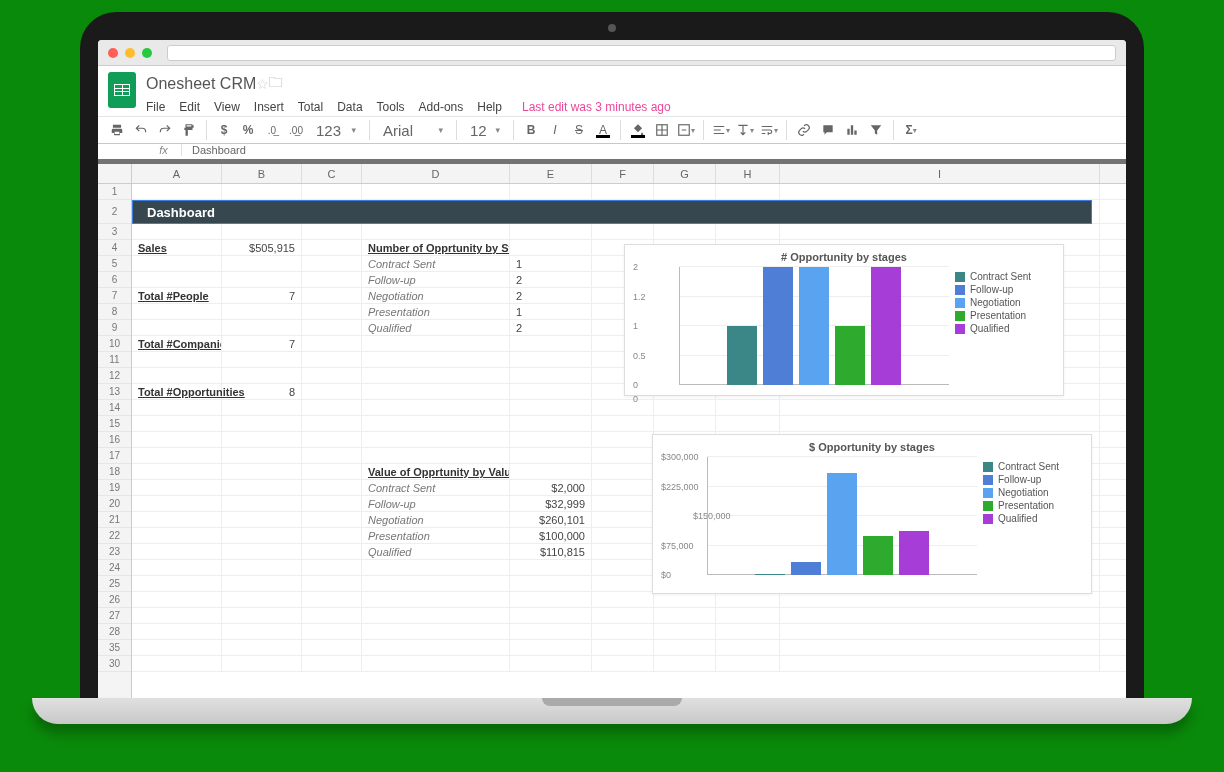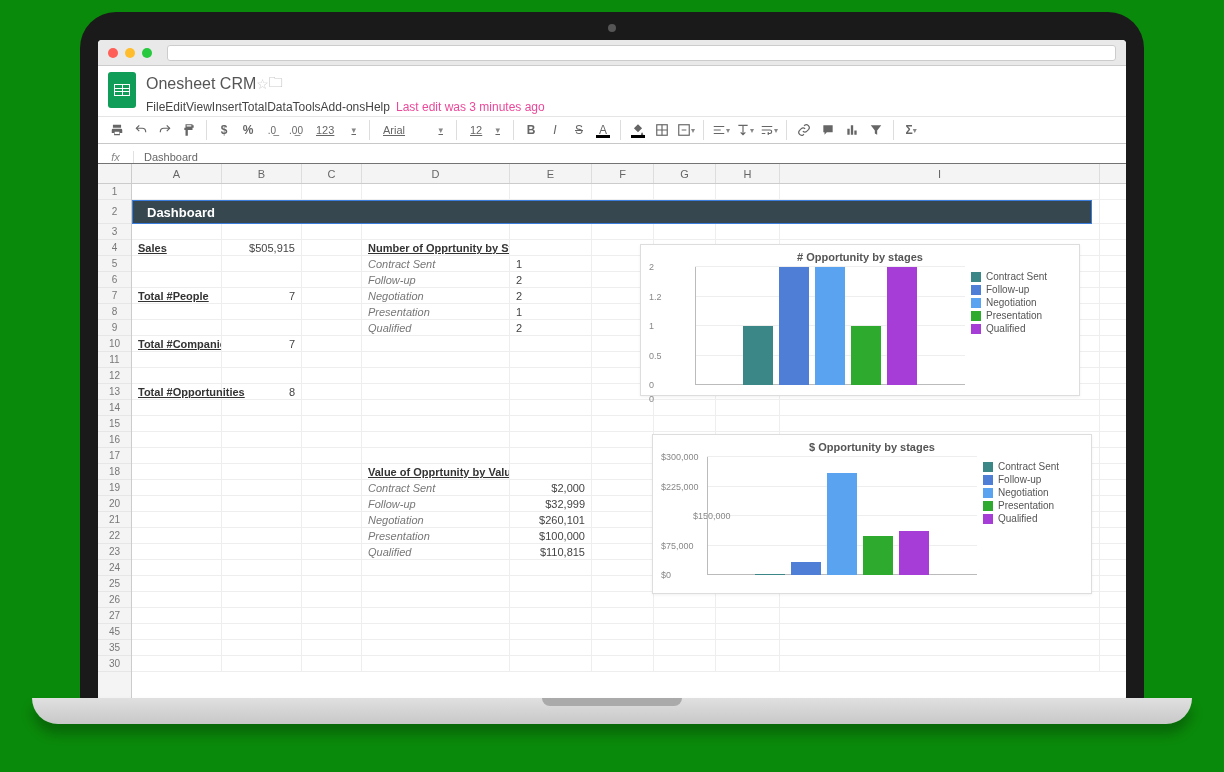--- a/index.html
+++ b/index.html
@@ -99,48 +99,48 @@
       linear-gradient(#fff,#fff);
     background-size: 100% 1px, 100% 1px, 1px 100%;
     background-position: 0 33%, 0 66%, 50% 0;
     background-repeat: no-repeat;
     border: 1px solid #fff;
   }
   .doc-meta { flex: 1; }
   .doc-title-row { display:flex; align-items:center; gap:0; font-size:16px; color:#555; }
   .star { color:#ccc; font-size:14px; }
   .folder { color:#999; font-size:14px; }
-  .menubar { display:flex; font-size:12px; color:#444; margin-top:4px; }
+  .menubar { display:flex; gap:14px; font-size:12px; color:#444; margin-top:4px; }
   .menubar span { cursor:default; }
   .last-edit { color:#ec4899; margin-left:6px; font-style:normal; }
 
   
   .toolbar {
     display:flex; align-items:center;
     height:28px;
     padding:0 10px;
     gap:6px;
     border-top:1px solid #e5e5e5;
     border-bottom:1px solid #c8c8c8;
     color:#555;
     font-size:12px;
   }
   .tb { display:flex; align-items:center; justify-content:center; min-width:18px; height:20px; color:#666; }
   .tb.sep { border-left:1px solid #ddd; width:1px; min-width:1px; margin:0 2px; }
-  .tb.sel { min-width:50px; border:1px solid transparent; justify-content:flex-end; padding:0 4px; gap:4px; font-size:11px;text-decoration:underline;}
+  .tb.sel { min-width:50px; border:1px solid transparent; justify-content:flex-end; padding:0 4px; gap:4px; font-size:15px;}
   .tb.sel::after { content:"▾"; color:#888; font-size:9px; margin-left:auto;}
   .tb svg { display:block; }
   .fill-bar { position:absolute; bottom:2px; left:2px; right:2px; height:3px; }
 
   
   .fxbar {
-    display:flex; align-items:flex-end;
+    display:flex; align-items:flex-start;
     height:20px;
-    border-bottom:1px solid #737373;
-    font-size:11px; color:#666;
+    border-bottom:5px solid #737373;
+    font-size:11px; color:#666;padding-left:48px;
   }
   .fx-label { width:36px; text-align:center; font-style:italic; color:#888; border-right:1px solid #e1e1e1; }
   .fx-val { padding-left:10px; }
 
   
   .sheet { flex:1; display:flex; overflow:hidden; background:#fff; }
   .rowhdrs { width:34px; border-right:1px solid #ccc; background:#f4f4f4; }
   .colhdr-row { display:flex; height:20px; background:#f4f4f4; border-bottom:1px solid #ccc; }
   .corner { width:34px; height:20px; background:#f4f4f4; border-right:1px solid #ccc; border-bottom:1px solid #ccc; }
   .colhdr { border-right:1px solid #ddd; text-align:center; font-size:11px; color:#666; line-height:20px; }
@@ -403,21 +403,21 @@
             <div class="rh">18</div>
             <div class="rh">19</div>
             <div class="rh">20</div>
             <div class="rh">21</div>
             <div class="rh">22</div>
             <div class="rh">23</div>
             <div class="rh">24</div>
             <div class="rh">25</div>
             <div class="rh">26</div>
             <div class="rh">27</div>
-            <div class="rh">45</div>
+            <div class="rh">28</div>
             <div class="rh">35</div>
             <div class="rh">30</div>
           </div>
 
           <div class="grid">
             <div class="cells">
               <div class="row">
                   <div class="cell cA"></div>
                   <div class="cell cB"></div>
                   <div class="cell cC"></div>
@@ -755,21 +755,21 @@
                   <div class="cell cE"></div>
                   <div class="cell cF"></div>
                   <div class="cell cG"></div>
                   <div class="cell cH"></div>
                   <div class="cell cI"></div>
                 </div>
             </div>
 
             <div class="dashboard-banner" style="width:960px;top:16px">Dashboard</div>
 
-            <div class="chart" style="left:508px;top:60px;width:440px;height:152px">
+            <div class="chart" style="left:492px;top:60px;width:440px;height:152px">
               <div class="chart-title"># Opportunity by stages</div>
               <div class="chart-body" style="height:134px">
                 <div class="plot">
                   <div class="ytick" style="bottom:calc(14px + 100%*0/1 - 14px)">0</div>
                   <div id="c1ticks">
                       <div class="gridline" style="bottom: calc(100% - 2px);"></div>
                       <div class="ytick" style="bottom: calc(100% - 2px);">2</div>
                       <div class="gridline" style="bottom: calc(75% + 2px);"></div>
                       <div class="ytick" style="bottom: calc(75% + 2px);">1.2</div>
                       <div class="gridline" style="bottom: calc(50% + 6px);"></div>

